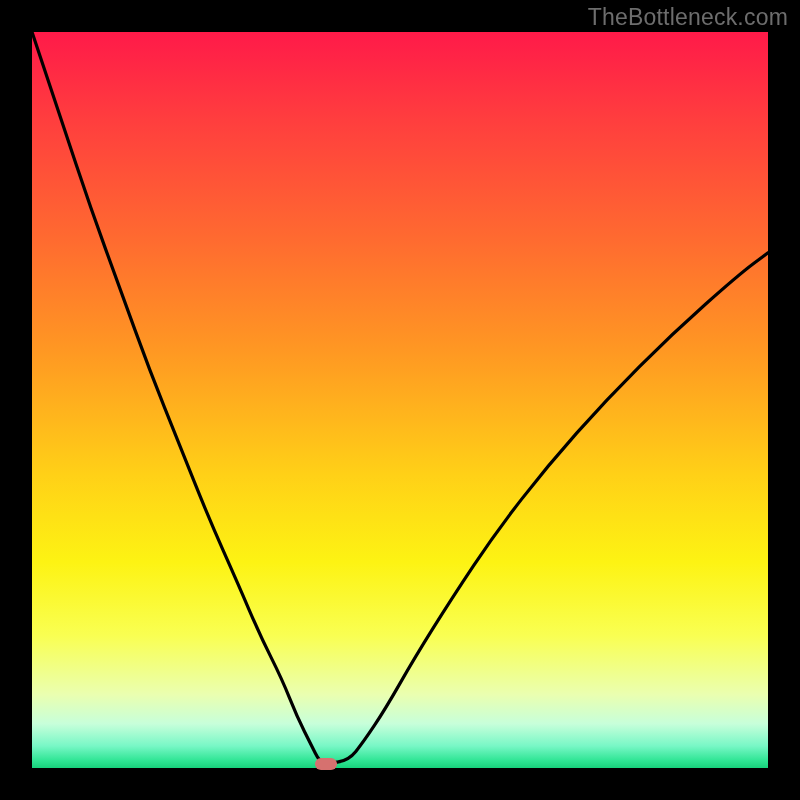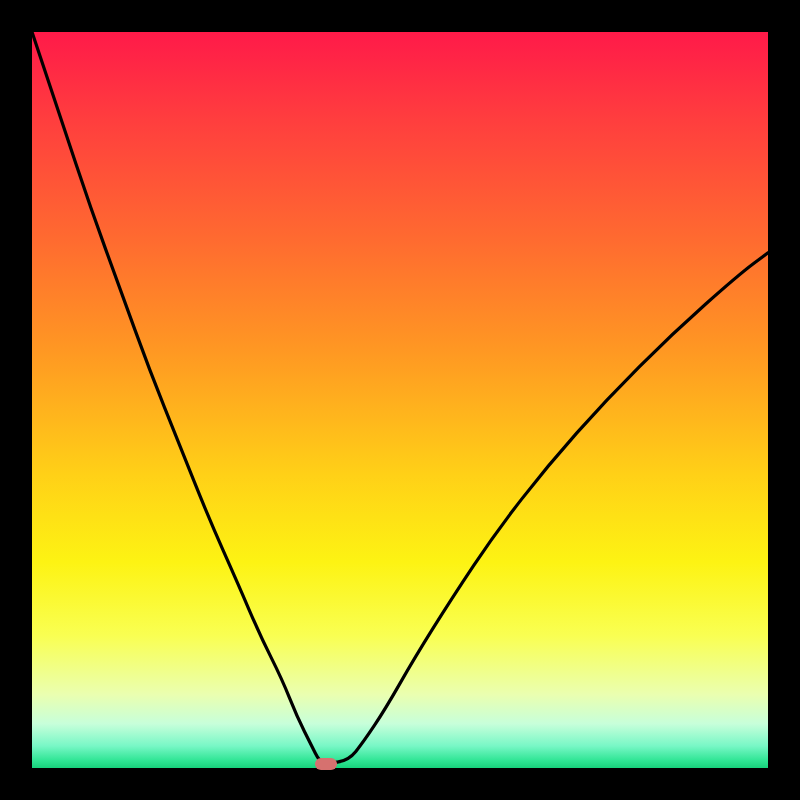--- a/index.html
+++ b/index.html
@@ -65,19 +65,20 @@
     background: #d6716f;
     border-radius: 6px;
     transform: translate(-50%, -50%);
     z-index: 5;
   }
 </style>
 </head>
 <body>
 
 <div class="frame">
+  <div class="watermark">TheBottleneck.com</div>
   <div class="plot">
     <svg class="curve" viewBox="0 0 736 736" preserveAspectRatio="none">
       <path id="curve-path" fill="none" stroke="#000" stroke-width="3.2" stroke-linejoin="round" stroke-linecap="round" d="M 0 0 Q 29.44 88.32000000000005 44.160000000000004 132.48000000000002 Q 58.88 176.64 73.6 217.11999999999998 Q 88.32 257.59999999999997 103.03999999999999 298.0799999999999 Q 117.76 338.55999999999995 132.48000000000002 375.36 Q 147.20000000000002 412.16 161.92000000000002 448.96000000000004 Q 176.64 485.76 191.36 518.88 Q 206.08 552 217.12 577.76 Q 228.16 603.52 239.2 625.6 Q 250.24 647.6800000000001 257.6 666.08 Q 264.96 684.48 272.32 699.2 Q 279.68 713.92 283.36 721.28 Q 287.04 728.64 290.72 730.112 Q 294.40000000000003 731.584 305.44000000000005 730.112 Q 316.48 728.64 323.84000000000003 719.44 Q 331.2 710.24 342.24 693.6800000000001 Q 353.28 677.12 368 651.36 Q 382.72 625.6 401.12 596.1600000000001 Q 419.52 566.72 441.6 533.6 Q 463.68 500.48 489.43999999999994 467.36 Q 515.1999999999999 434.24 544.64 401.12 Q 574.08 368 607.2 334.88 Q 640.32 301.76000000000005 673.44 272.32000000000005 Q 706.56 242.88 721.28 231.84000000000003 T 736 220.80000000000007"></path>
     </svg>
     <div id="marker" class="marker" style="left: 294.4px; top: 731.584px; background: rgb(214, 113, 111);"></div>
   </div>
 </div>
 
 </body></html>

